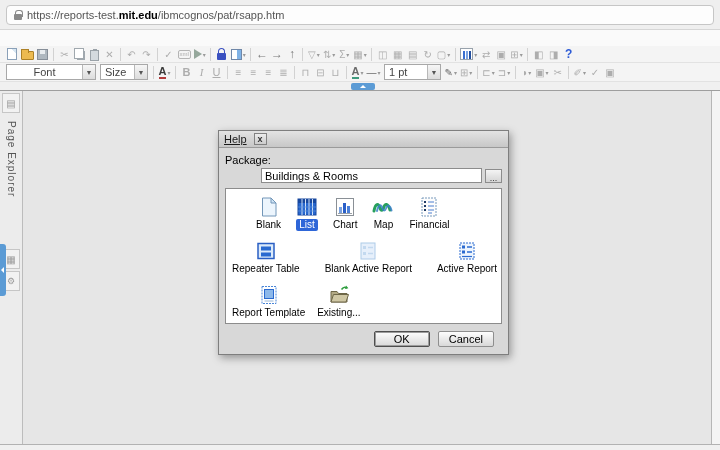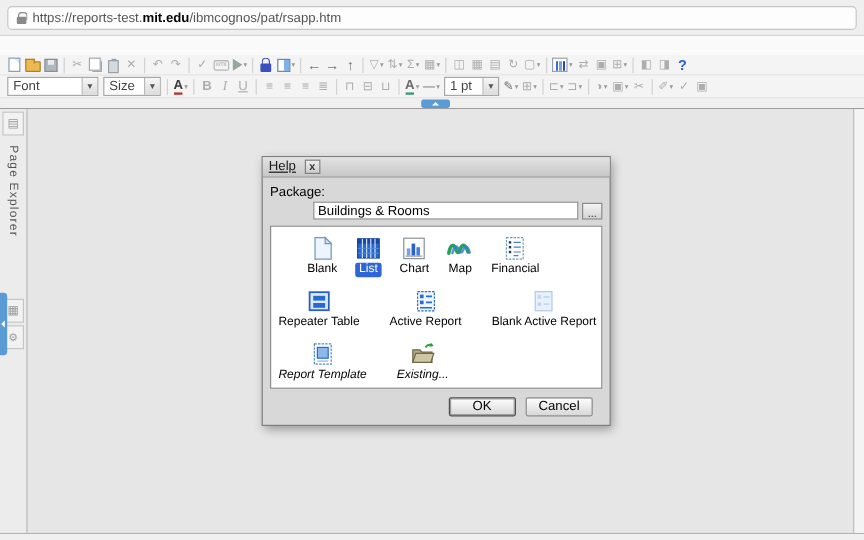--- a/index.html
+++ b/index.html
@@ -57,21 +57,21 @@
   [data-name="paste-icon"] .g{width:9px;height:11px;background:#d4dade;border:1px solid #9aa2a8;margin-top:2px;}
   [data-name="paste-icon"] .g::before{content:'';position:absolute;top:-2px;left:2px;width:4px;height:2px;background:#9aa2a8;}
   [data-name="help-icon"] .g{color:#2d5bd6;font-weight:bold;font-size:12px;}
 
   
   .combo{height:16px;background:#fff;border:1px solid #a8a8a8;display:inline-flex;align-items:center;
          font-size:11px;color:#444;margin:0 2px;cursor:pointer;}
   .combo .cv{flex:1;padding:0 4px;white-space:nowrap;overflow:hidden;}
   .combo .ca{width:13px;height:100%;background:linear-gradient(#f6f6f6,#dcdcdc);border-left:1px solid #b8b8b8;
              display:flex;align-items:center;justify-content:center;font-size:7px;color:#555;}
-  .w-font{width:76px;} .w-size{width:48px;} .w-pt{width:46px;}
+  .w-font{width:90px;text-align:center;} .w-size{width:48px;} .w-pt{width:57px;}
 
   
   .strip{height:8px;background:#f0f0f0;}
   .collapse-h{position:absolute;left:351px;top:83px;width:24px;height:7px;background:#5b9bd5;border-radius:2px;cursor:pointer;}
   .collapse-h::after{content:'';position:absolute;left:9px;top:2px;border-left:3px solid transparent;border-right:3px solid transparent;border-bottom:3px solid #fff;}
   .collapse-v{position:absolute;left:0;top:244px;width:6px;height:52px;background:#5b9bd5;border-radius:0 3px 3px 0;cursor:pointer;}
   .collapse-v::after{content:'';position:absolute;top:23px;left:1px;border-top:3px solid transparent;border-bottom:3px solid transparent;border-right:3px solid #fff;}
 
   
   .work{display:flex;height:355px;border-top:1px solid #9e9e9e;border-bottom:1px solid #b2b2b2;background:#e6e6e6;}
@@ -97,21 +97,21 @@
           font-size:9px;line-height:9px;font-weight:bold;color:#333;display:flex;align-items:center;justify-content:center;cursor:pointer;}
   .dbody{padding:4px 6px 7px;}
   .plabel{margin:2px 0 2px;color:#000;}
   .prow{display:flex;align-items:center;gap:3px;padding-left:36px;}
   .pinput{flex:1;height:15px;border:1px solid #8c8c8c;background:#fff;font-size:11px;
           font-family:"Liberation Sans",sans-serif;padding:0 3px;color:#000;}
   .pbrowse{width:17px;height:14px;border:1px solid #8c8c8c;background:linear-gradient(#f4f4f4,#d4d4d4);
            font-size:9px;line-height:8px;display:flex;align-items:flex-end;justify-content:center;cursor:pointer;color:#333;}
   .dlist{margin-top:5px;height:136px;background:#fff;border:1px solid #8c8c8c;padding:7px 6px 0;overflow:hidden;}
   .drow{display:flex;align-items:flex-end;margin-bottom:9px;}
-  .r1{gap:15px;margin-left:24px;} .r2{gap:25px;} .r3{gap:25px;font-style:italic;}
+  .r1{gap:15px;margin-left:24px;} .r2{gap:25px;} .r3{gap:12px;}
   .ditem{display:inline-flex;flex-direction:column;align-items:center;cursor:pointer;}
   .ditem svg{display:block;margin-bottom:1px;}
   .dlabel{font-size:10px;color:#000;white-space:nowrap;line-height:12px;}
   .dlabel.sel{background:#2e66d8;color:#fff;padding:0 3px;border-radius:2px;}
   .dbuttons{display:flex;justify-content:flex-end;gap:8px;margin-top:7px;padding-right:8px;}
   .dbtn{min-width:46px;height:16px;border:1px solid #8e8e8e;background:linear-gradient(#fdfdfd,#d8d8d8);
         border-radius:2px;font-size:11px;font-family:"Liberation Sans",sans-serif;color:#000;
         display:inline-flex;align-items:center;justify-content:center;padding:0 10px;cursor:pointer;}
   .dbtn.default{border:1px solid #4e4e4e;box-shadow:0 0 0 1px #9c9c9c inset;min-width:56px;}
 </style>
@@ -439,45 +439,45 @@
           <span class="ditem" data-name="new-item-repeater-table">
             <span data-name="repeater-table-icon">
                 <svg width="22" height="22" viewBox="0 0 22 22">
                   <rect x="3" y="3.5" width="16" height="15" fill="#dcebfa" stroke="#2a5fc4" stroke-width="1.5"></rect>
                   <rect x="6" y="6.5" width="10" height="4" fill="#2a6ad0"></rect>
                   <rect x="6" y="12.5" width="10" height="4" fill="#2a6ad0"></rect>
                 </svg>
               </span>
             <span class="dlabel">Repeater Table</span>
           </span>
+          <span class="ditem" data-name="new-item-blank-active-report">
+            <span data-name="blank-active-report-icon">
+                <svg width="22" height="22" viewBox="0 0 22 22">
+                  <rect x="4" y="3" width="14" height="16" fill="#e7f0fb" stroke="#aecbe8"></rect>
+                  <rect x="6" y="6" width="3" height="3" fill="#c3d9ef"></rect>
+                  <path d="M11 7.5h5" stroke="#c3d9ef" stroke-width="1.5"></path>
+                  <rect x="6" y="12" width="3" height="3" fill="#c3d9ef"></rect>
+                  <path d="M11 13.5h5" stroke="#c3d9ef" stroke-width="1.5"></path>
+                </svg>
+              </span>
+            <span class="dlabel">Blank Active Report</span>
+          </span>
           <span class="ditem" data-name="new-item-active-report">
             <span data-name="active-report-icon">
                 <svg width="22" height="22" viewBox="0 0 22 22">
                   <rect x="4" y="3" width="14" height="16" fill="#eef5fd" stroke="#2a6ad0" stroke-dasharray="2,1"></rect>
                   <rect x="6" y="5.5" width="3" height="3" fill="#2a6ad0"></rect>
                   <path d="M11 7h5" stroke="#2a6ad0" stroke-width="1.5"></path>
                   <rect x="6" y="10.5" width="3" height="3" fill="#2a6ad0"></rect>
                   <path d="M11 12h5" stroke="#2a6ad0" stroke-width="1.5"></path>
                   <path d="M6 16.5h10" stroke="#2a6ad0" stroke-width="1.2"></path>
                 </svg>
               </span>
             <span class="dlabel">Active Report</span>
           </span>
-          <span class="ditem" data-name="new-item-blank-active-report">
-            <span data-name="blank-active-report-icon">
-                <svg width="22" height="22" viewBox="0 0 22 22">
-                  <rect x="4" y="3" width="14" height="16" fill="#e7f0fb" stroke="#aecbe8"></rect>
-                  <rect x="6" y="6" width="3" height="3" fill="#c3d9ef"></rect>
-                  <path d="M11 7.5h5" stroke="#c3d9ef" stroke-width="1.5"></path>
-                  <rect x="6" y="12" width="3" height="3" fill="#c3d9ef"></rect>
-                  <path d="M11 13.5h5" stroke="#c3d9ef" stroke-width="1.5"></path>
-                </svg>
-              </span>
-            <span class="dlabel">Blank Active Report</span>
-          </span>
         </div>
 
         <div class="drow r3">
           <span class="ditem" data-name="new-item-report-template">
             <span data-name="report-template-icon">
                 <svg width="22" height="22" viewBox="0 0 22 22">
                   <rect x="4" y="2.5" width="14" height="17" fill="#ffffff" stroke="#4a86d8" stroke-dasharray="2,1"></rect>
                   <rect x="6.5" y="5.5" width="9" height="9" fill="#8cb8ea" stroke="#2a6ad0"></rect>
                   <path d="M6.5 17h9" stroke="#9ab8d8" stroke-width="1"></path>
                 </svg>

